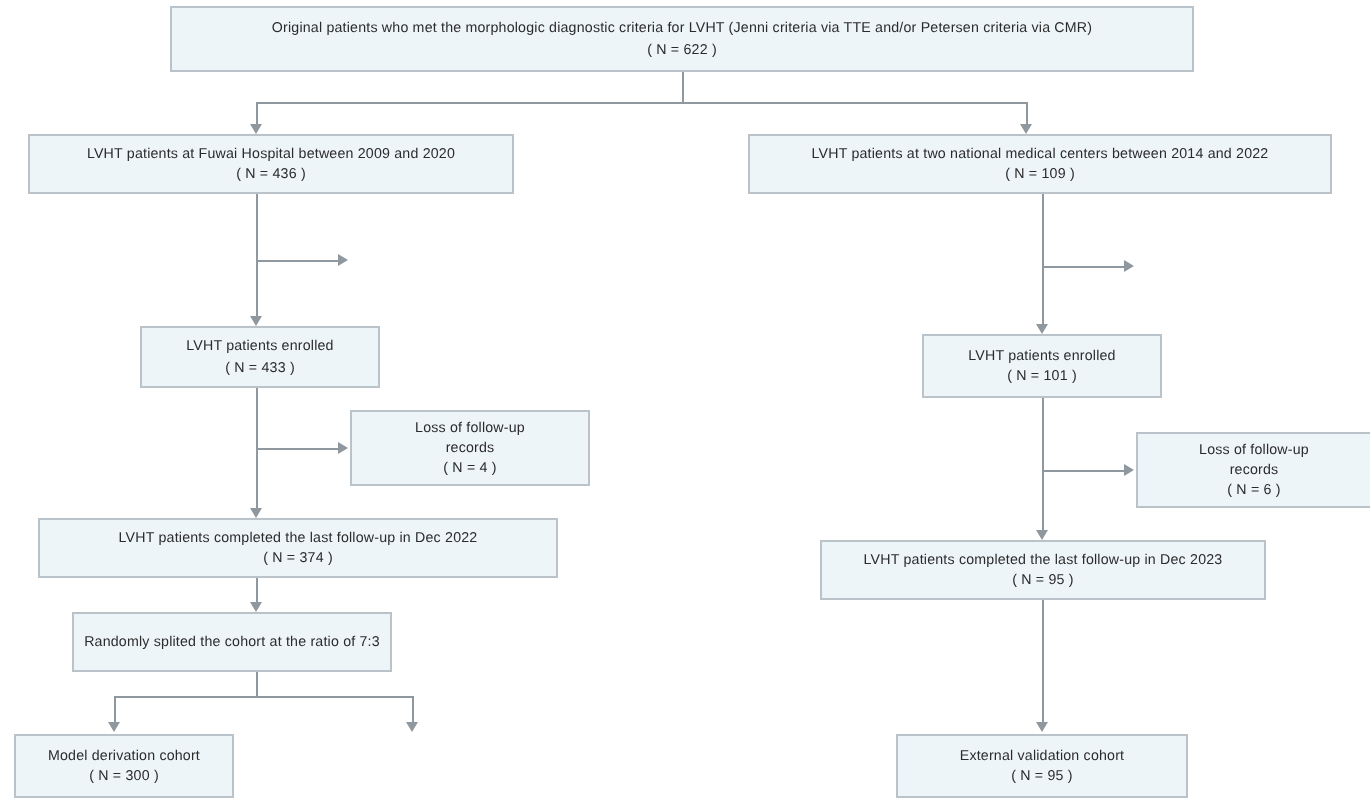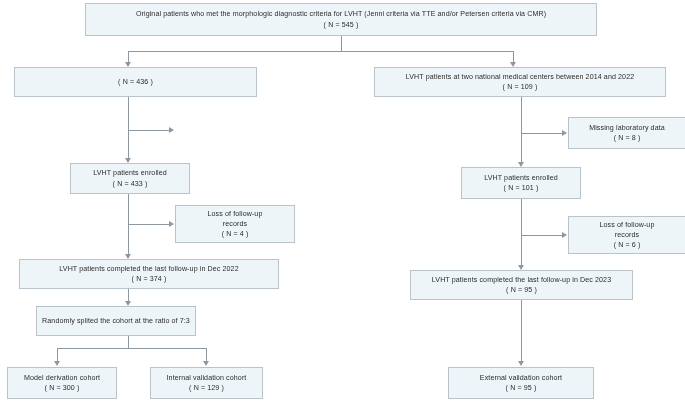--- a/index.html
+++ b/index.html
@@ -69,34 +69,35 @@
     z-index: 2;
   }
 </style>
 </head>
 <body>
 
 <div id="flow-root">
 
   <div class="node wrap" style="left:85px; top:3px; width:512px; height:33px;">
     <div class="line1">Original patients who met the morphologic diagnostic criteria for LVHT (Jenni criteria via TTE and/or Petersen criteria via CMR)</div>
-    <div class="line2">( N = 545 )</div>
+    <div class="line2">( N = 622 )</div>
   </div>
 
   <div class="vline" style="left:341px; top:36px; height:15px;"></div>
 
   <div class="hline" style="left:128px; top:51px; width:385px;"></div>
 
   <div class="vline" style="left:128px; top:51px; height:12px;"></div>
   <div class="arrow-down" style="left:125px; top:62px;"></div>
 
   <div class="vline" style="left:513px; top:51px; height:12px;"></div>
   <div class="arrow-down" style="left:510px; top:62px;"></div>
 
   <div class="node" style="left:14px; top:67px; width:243px; height:30px;">
+    <div class="line1">LVHT patients at Fuwai Hospital between 2009 and 2020</div>
     <div class="line2">( N = 436 )</div>
   </div>
 
   <div class="vline" style="left:128px; top:97px; height:62px;"></div>
   <div class="arrow-down" style="left:125px; top:158px;"></div>
 
   <div class="hline" style="left:128px; top:130px; width:42px;"></div>
   <div class="arrow-right" style="left:169px; top:126.5px;"></div>
 
 
@@ -134,40 +135,32 @@
   <div class="vline" style="left:57px; top:348px; height:14px;"></div>
   <div class="arrow-down" style="left:54px; top:361px;"></div>
   <div class="vline" style="left:206px; top:348px; height:14px;"></div>
   <div class="arrow-down" style="left:203px; top:361px;"></div>
 
   <div class="node" style="left:7px; top:367px; width:110px; height:32px;">
     <div class="line1">Model derivation cohort</div>
     <div class="line2">( N = 300 )</div>
   </div>
 
-  <div class="node" style="left:150px; top:367px; width:113px; height:32px;">
-    <div class="line1">Internal validation cohort</div>
-    <div class="line2">( N = 129 )</div>
-  </div>
 
   <div class="node" style="left:374px; top:67px; width:292px; height:30px;">
     <div class="line1">LVHT patients at two national medical centers between 2014 and 2022</div>
     <div class="line2">( N = 109 )</div>
   </div>
 
   <div class="vline" style="left:521px; top:97px; height:66px;"></div>
   <div class="arrow-down" style="left:518px; top:162px;"></div>
 
   <div class="hline" style="left:521px; top:133px; width:42px;"></div>
   <div class="arrow-right" style="left:562px; top:129.5px;"></div>
 
-  <div class="node" style="left:568px; top:117px; width:118px; height:32px;">
-    <div class="line1">Missing laboratory data</div>
-    <div class="line2">( N = 8 )</div>
-  </div>
 
   <div class="node" style="left:461px; top:167px; width:120px; height:32px;">
     <div class="line1">LVHT patients enrolled</div>
     <div class="line2">( N = 101 )</div>
   </div>
 
   <div class="vline" style="left:521px; top:199px; height:67px;"></div>
   <div class="arrow-down" style="left:518px; top:265px;"></div>
 
   <div class="hline" style="left:521px; top:235px; width:42px;"></div>

